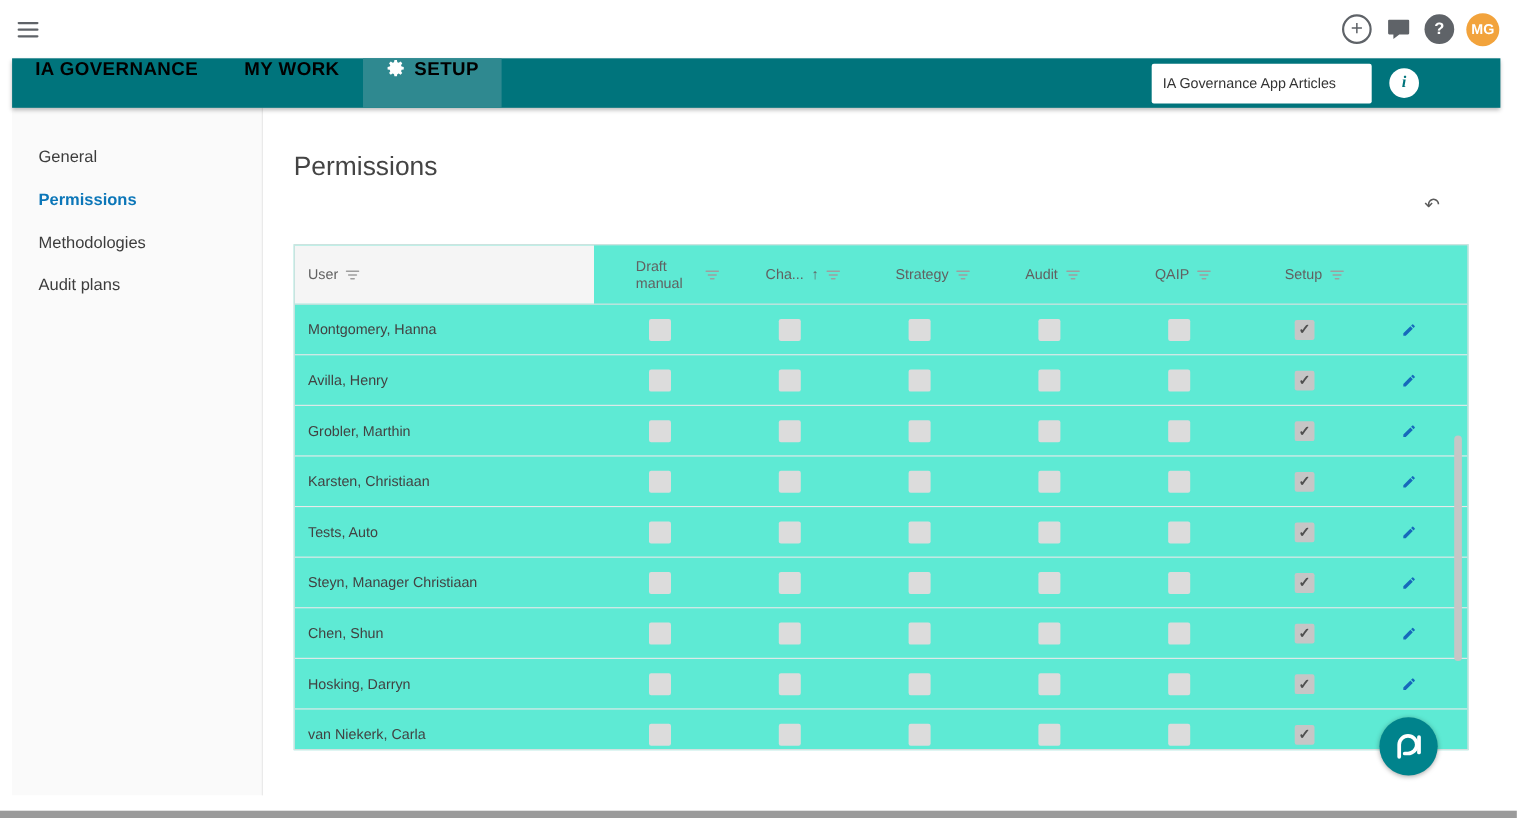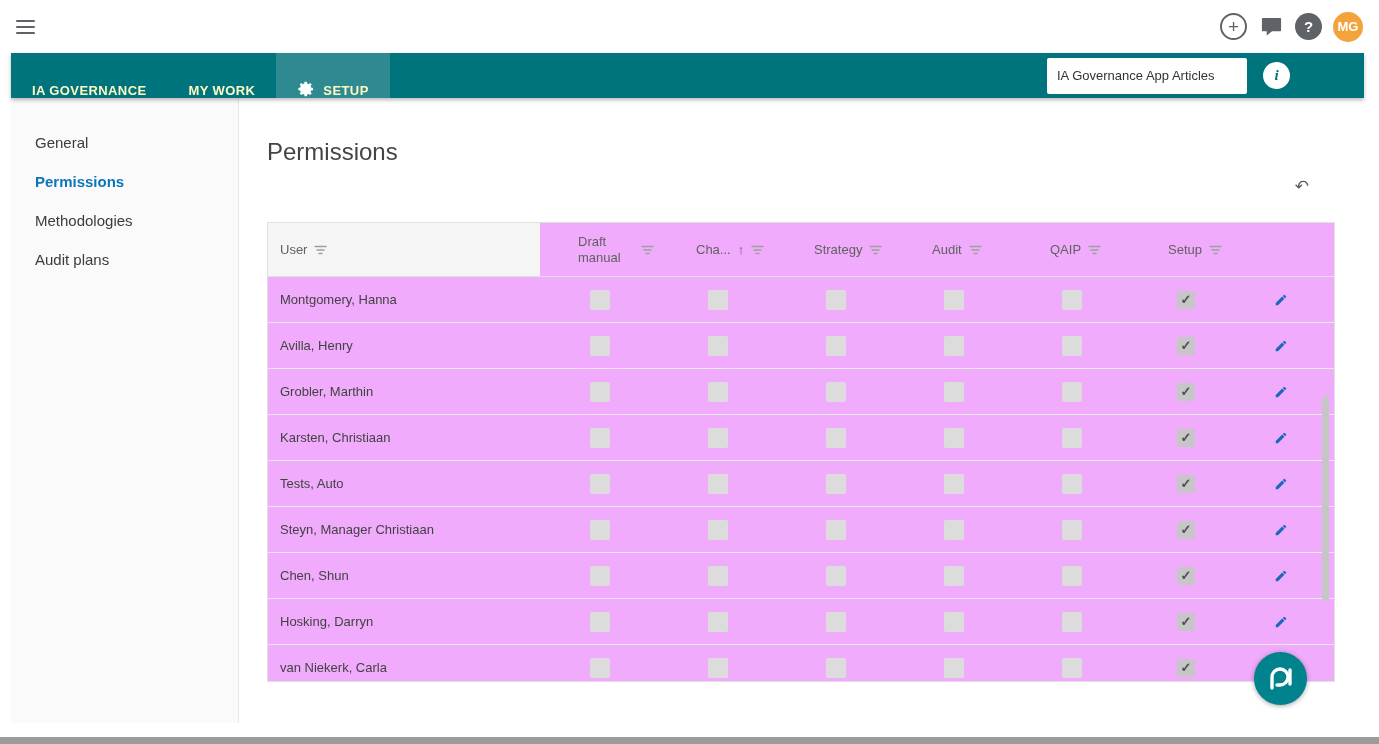--- a/index.html
+++ b/index.html
@@ -31,22 +31,22 @@
   }
   
   .app { margin:0 15px 0 11px; }
   
   .navbar {
     height:45px; background:#00747C; display:flex; align-items:stretch;
     box-shadow:0 2px 4px rgba(0,0,0,.28); position:relative; z-index:2;
   }
   .nav-tabs { display:flex; align-items:stretch; }
   .nav-tab {
-    display:flex; align-items:flex-end; gap:8px; padding:0 21px;
-    color:#fef9c3; font-size:13px; font-weight:700; letter-spacing:.4px; cursor:pointer;
+    display:flex; align-items:flex-start; gap:8px; padding:0 21px;
+    color:#000000; font-size:17px; font-weight:700; letter-spacing:.4px; cursor:pointer;
   }
   .nav-tab.active { background:#2F8990; }
   .tab-icon { display:flex; align-items:center; }
   .nav-right { margin-left:auto; display:flex; align-items:center; gap:16px; padding-right:74px; }
   .nav-search {
     width:200px; height:36px; border:none; border-radius:2px;
     padding:0 10px; font-size:13px; color:#333; font-family:Liberation Sans, sans-serif; background:#fff;
   }
   .icon-info {
     width:27px; height:27px; background:#fff; border-radius:50%; border:none;
@@ -59,21 +59,21 @@
   .sidebar {
     width:228px; background:#fafafa; border-right:1px solid #e6e6e6; padding-top:25px;
   }
   .side-item { padding:11px 24px; font-size:15px; color:#3c3c3c; cursor:pointer; }
   .side-item.active { color:#0B76B8; font-weight:700; }
   .main { flex:1; background:#fff; padding:0 29px 0 28px; position:relative; }
   .page-title { font-size:24px; color:#444; font-weight:500; margin-top:40px; }
   .undo-row { display:flex; justify-content:flex-end; margin-top:10px; padding-right:26px; height:20px; }
   .undo-btn { background:none; border:none; color:#5a5a5a; font-size:17px; line-height:1; cursor:pointer; }
   
-  .ptable { margin-top:26px; border:1px solid #e0e0e0; position:relative; height:460px; overflow:hidden; background:#f0abfc; }
+  .ptable { margin-top:26px; border:1px solid #e0e0e0; position:relative; height:460px; overflow:hidden; background:#5eead4; }
   .t-header { display:flex; height:54px; border-bottom:1px solid #e0e0e0; align-items:center; }
   .th { display:flex; align-items:center; gap:7px; font-size:13px; color:#616161; padding-left:38px; height:100%; }
   .th .lbl { max-width:56px; line-height:1.2; }
   .th-user { width:272px; background:#f5f5f5; padding-left:12px; }
   .th-check { width:118px; }
   .th-setup { width:110px; }
   .sort { color:#616161; font-size:13px; cursor:pointer; }
   .filter { display:flex; align-items:center; cursor:pointer; }
   .t-body { }
   .t-row { display:flex; height:46px; border-bottom:1px solid #e9e9e9; align-items:center; }

